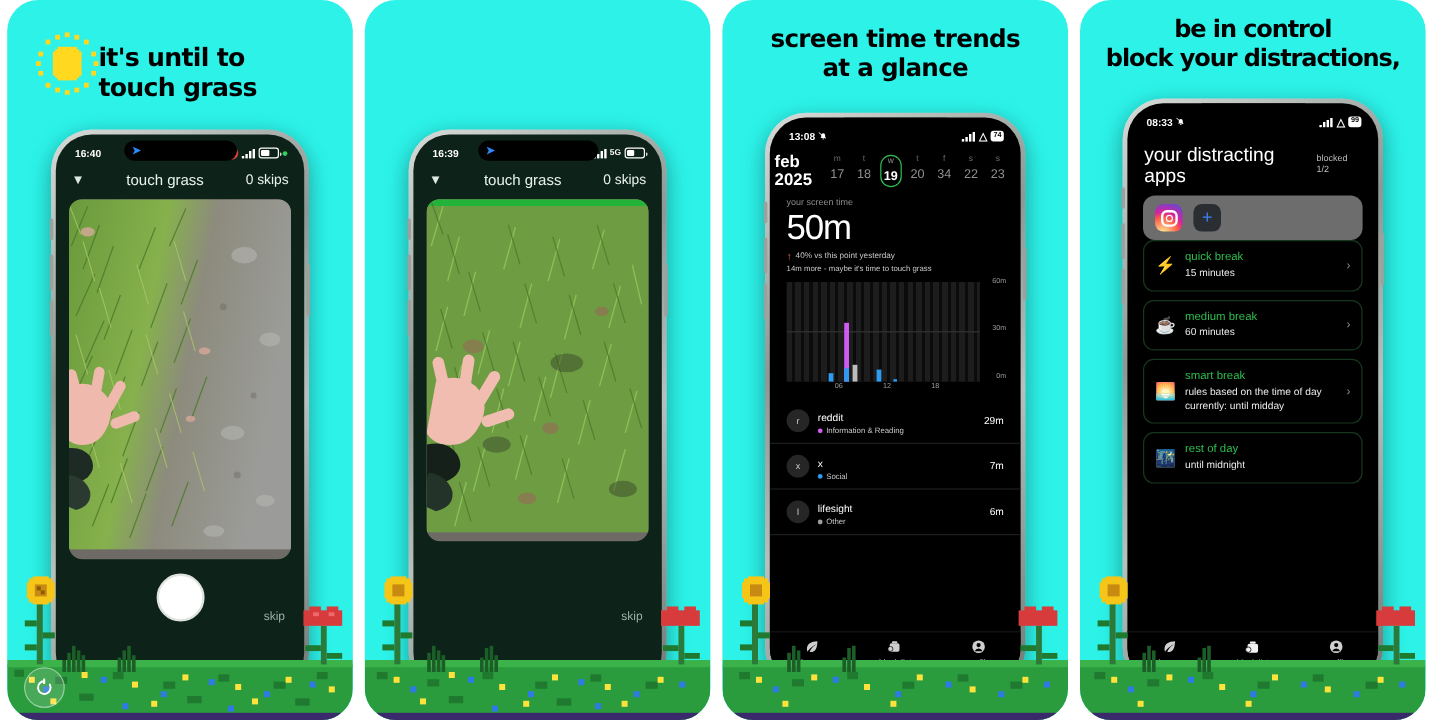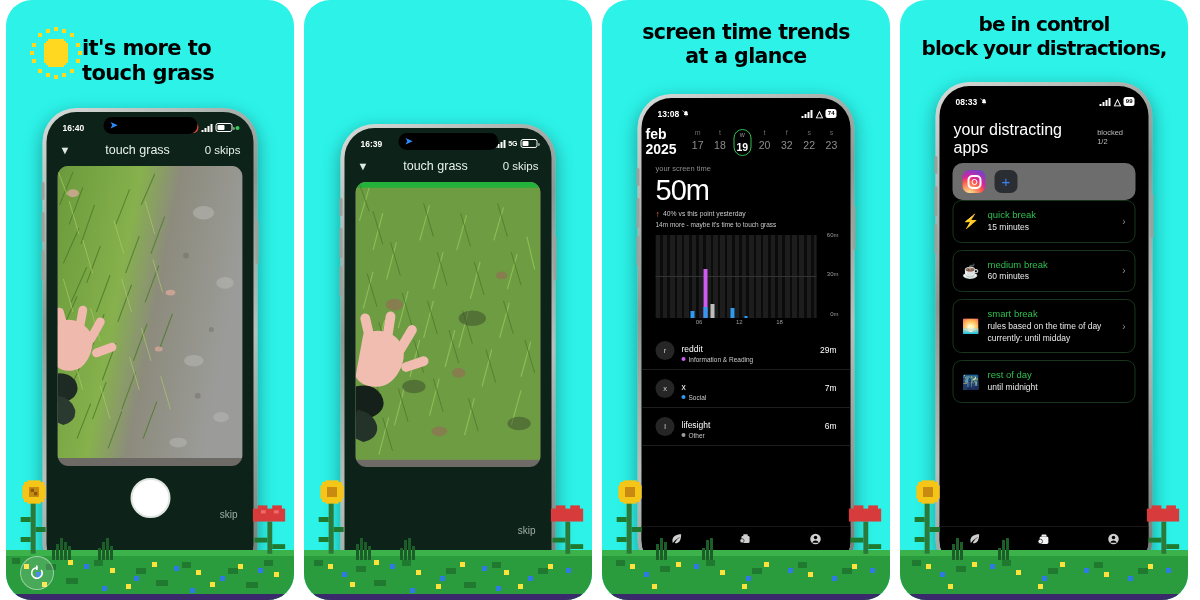--- a/index.html
+++ b/index.html
@@ -23,21 +23,21 @@
   .p4 .headline { top:13px; font-size:20px; letter-spacing:-0.9px;}
 
   
   .sun { position:absolute; left:22px; top:25px; width:56px; height:56px; z-index:6;}
 
   
   .phone { position:absolute; left:50%; transform:translateX(-50%);
     border-radius:34px; background:linear-gradient(145deg,#d8dcd9,#8e9792 35%,#b9c0bb 60%,#6f7873);
     padding:4px; z-index:4; box-shadow:0 6px 18px rgba(0,0,0,.35); }
   .p1 .phone { top:108px; width:215px; height:470px; }
-  .p2 .phone { top:108px; width:215px; height:470px;margin-top:16px; }
+  .p2 .phone { top:108px; width:215px; height:470px; }
   .p3 .phone { top:94px;  width:217px; height:480px; }
   .p4 .phone { top:82px;  width:217px; height:492px; }
 
   .screen { position:relative; width:100%; height:100%; border-radius:30px;
     overflow:hidden; background:#000; }
   .p1 .screen, .p2 .screen { background:#0d2218; }
 
   
   .btn-side { position:absolute; width:3px; border-radius:2px; background:#9aa29d; z-index:5;}
   .bs1 { left:-1px; top:74px; height:18px;}
@@ -174,21 +174,21 @@
      border:1px solid rgba(255,255,255,.45); background:rgba(255,255,255,.14);
      display:flex;align-items:center;justify-content:center; z-index:9;}
 </style>
 </head>
 <body>
 
 <div class="sheet">
 
   <div class="panel p1">
     <div class="headline">
-      <div>it's more to</div>
+      <div>it's until to</div>
       <div>touch grass</div>
     </div>
     <svg class="sun" viewBox="0 0 28 28">
       <g fill="#ffd81f">
         <rect x="9" y="8" width="10" height="12"></rect>
           <rect x="8" y="9" width="12" height="10"></rect>
         <rect x="10" y="7" width="8" height="14"></rect>
       </g>
       <g fill="#ffd81f">
         <rect x="13" y="1" width="2" height="2"></rect>
@@ -570,21 +570,21 @@
             <div class="day sel">
                 <span class="dow">w</span>
                 <span class="num">19</span>
               </div>
             <div class="day">
                 <span class="dow">t</span>
                 <span class="num">20</span>
               </div>
             <div class="day">
                 <span class="dow">f</span>
-                <span class="num">32</span>
+                <span class="num">34</span>
               </div>
             <div class="day">
                 <span class="dow">s</span>
                 <span class="num">22</span>
               </div>
             <div class="day">
                 <span class="dow">s</span>
                 <span class="num">23</span>
               </div>
           </div>

